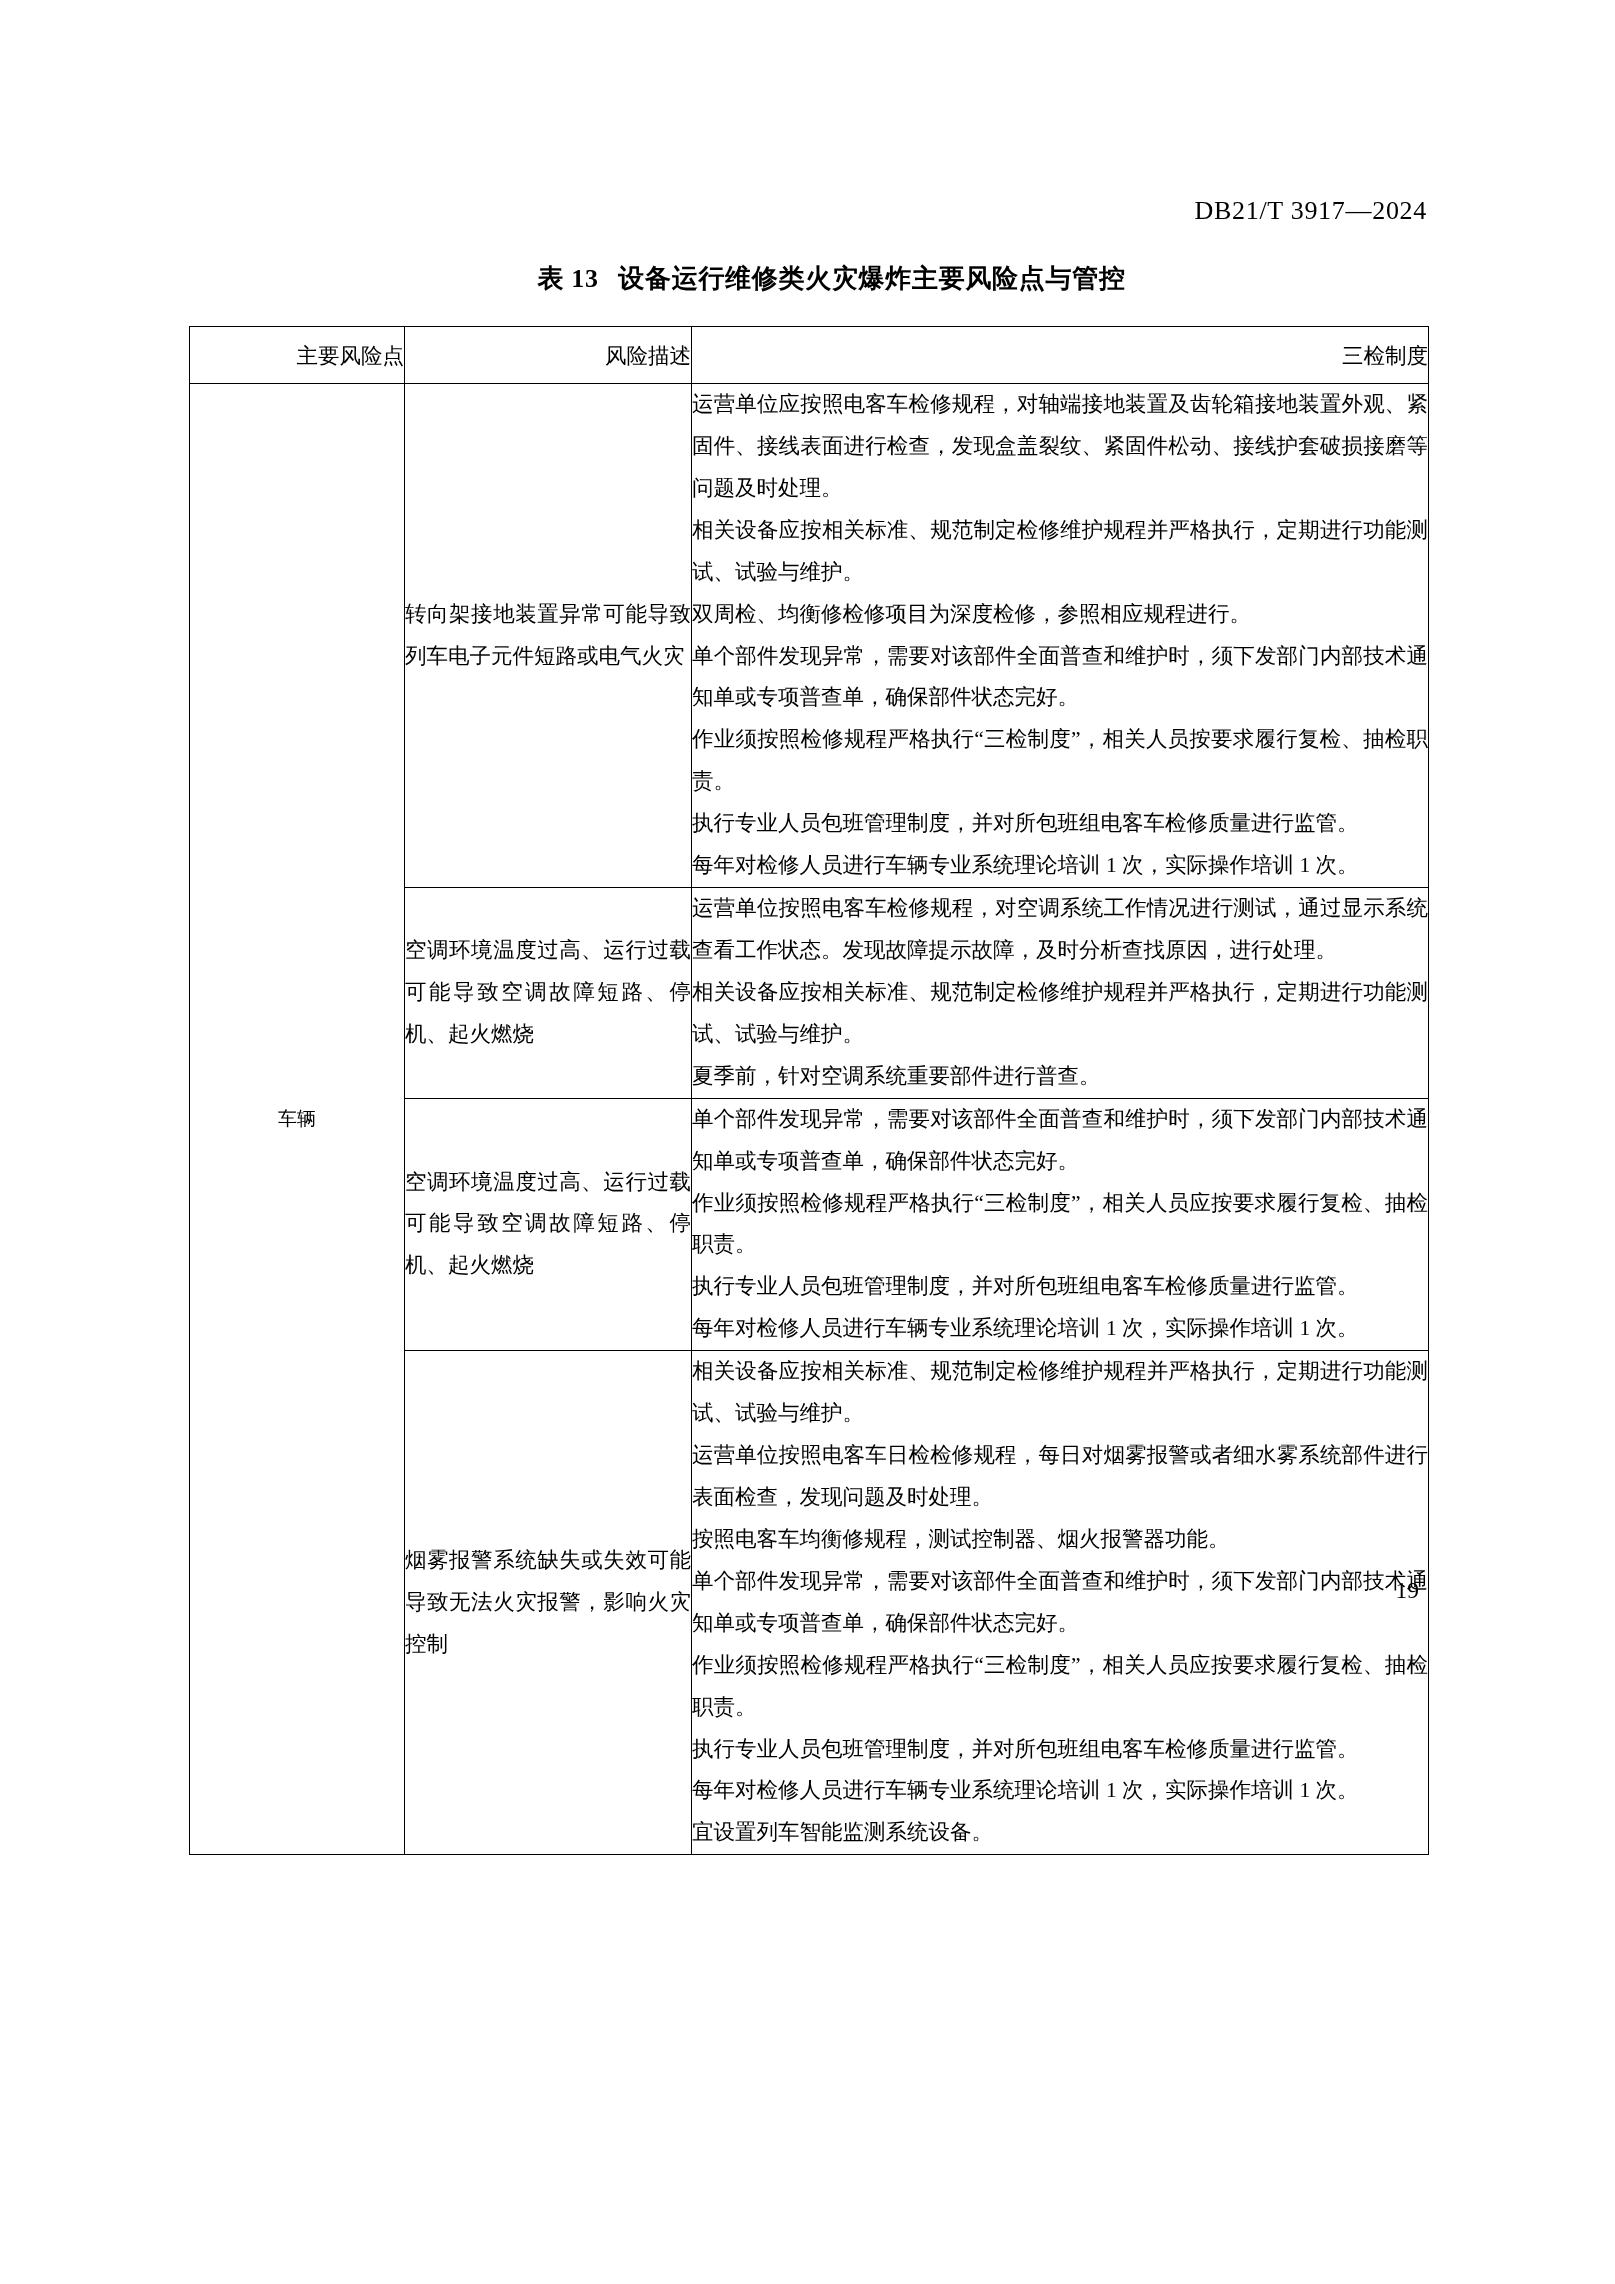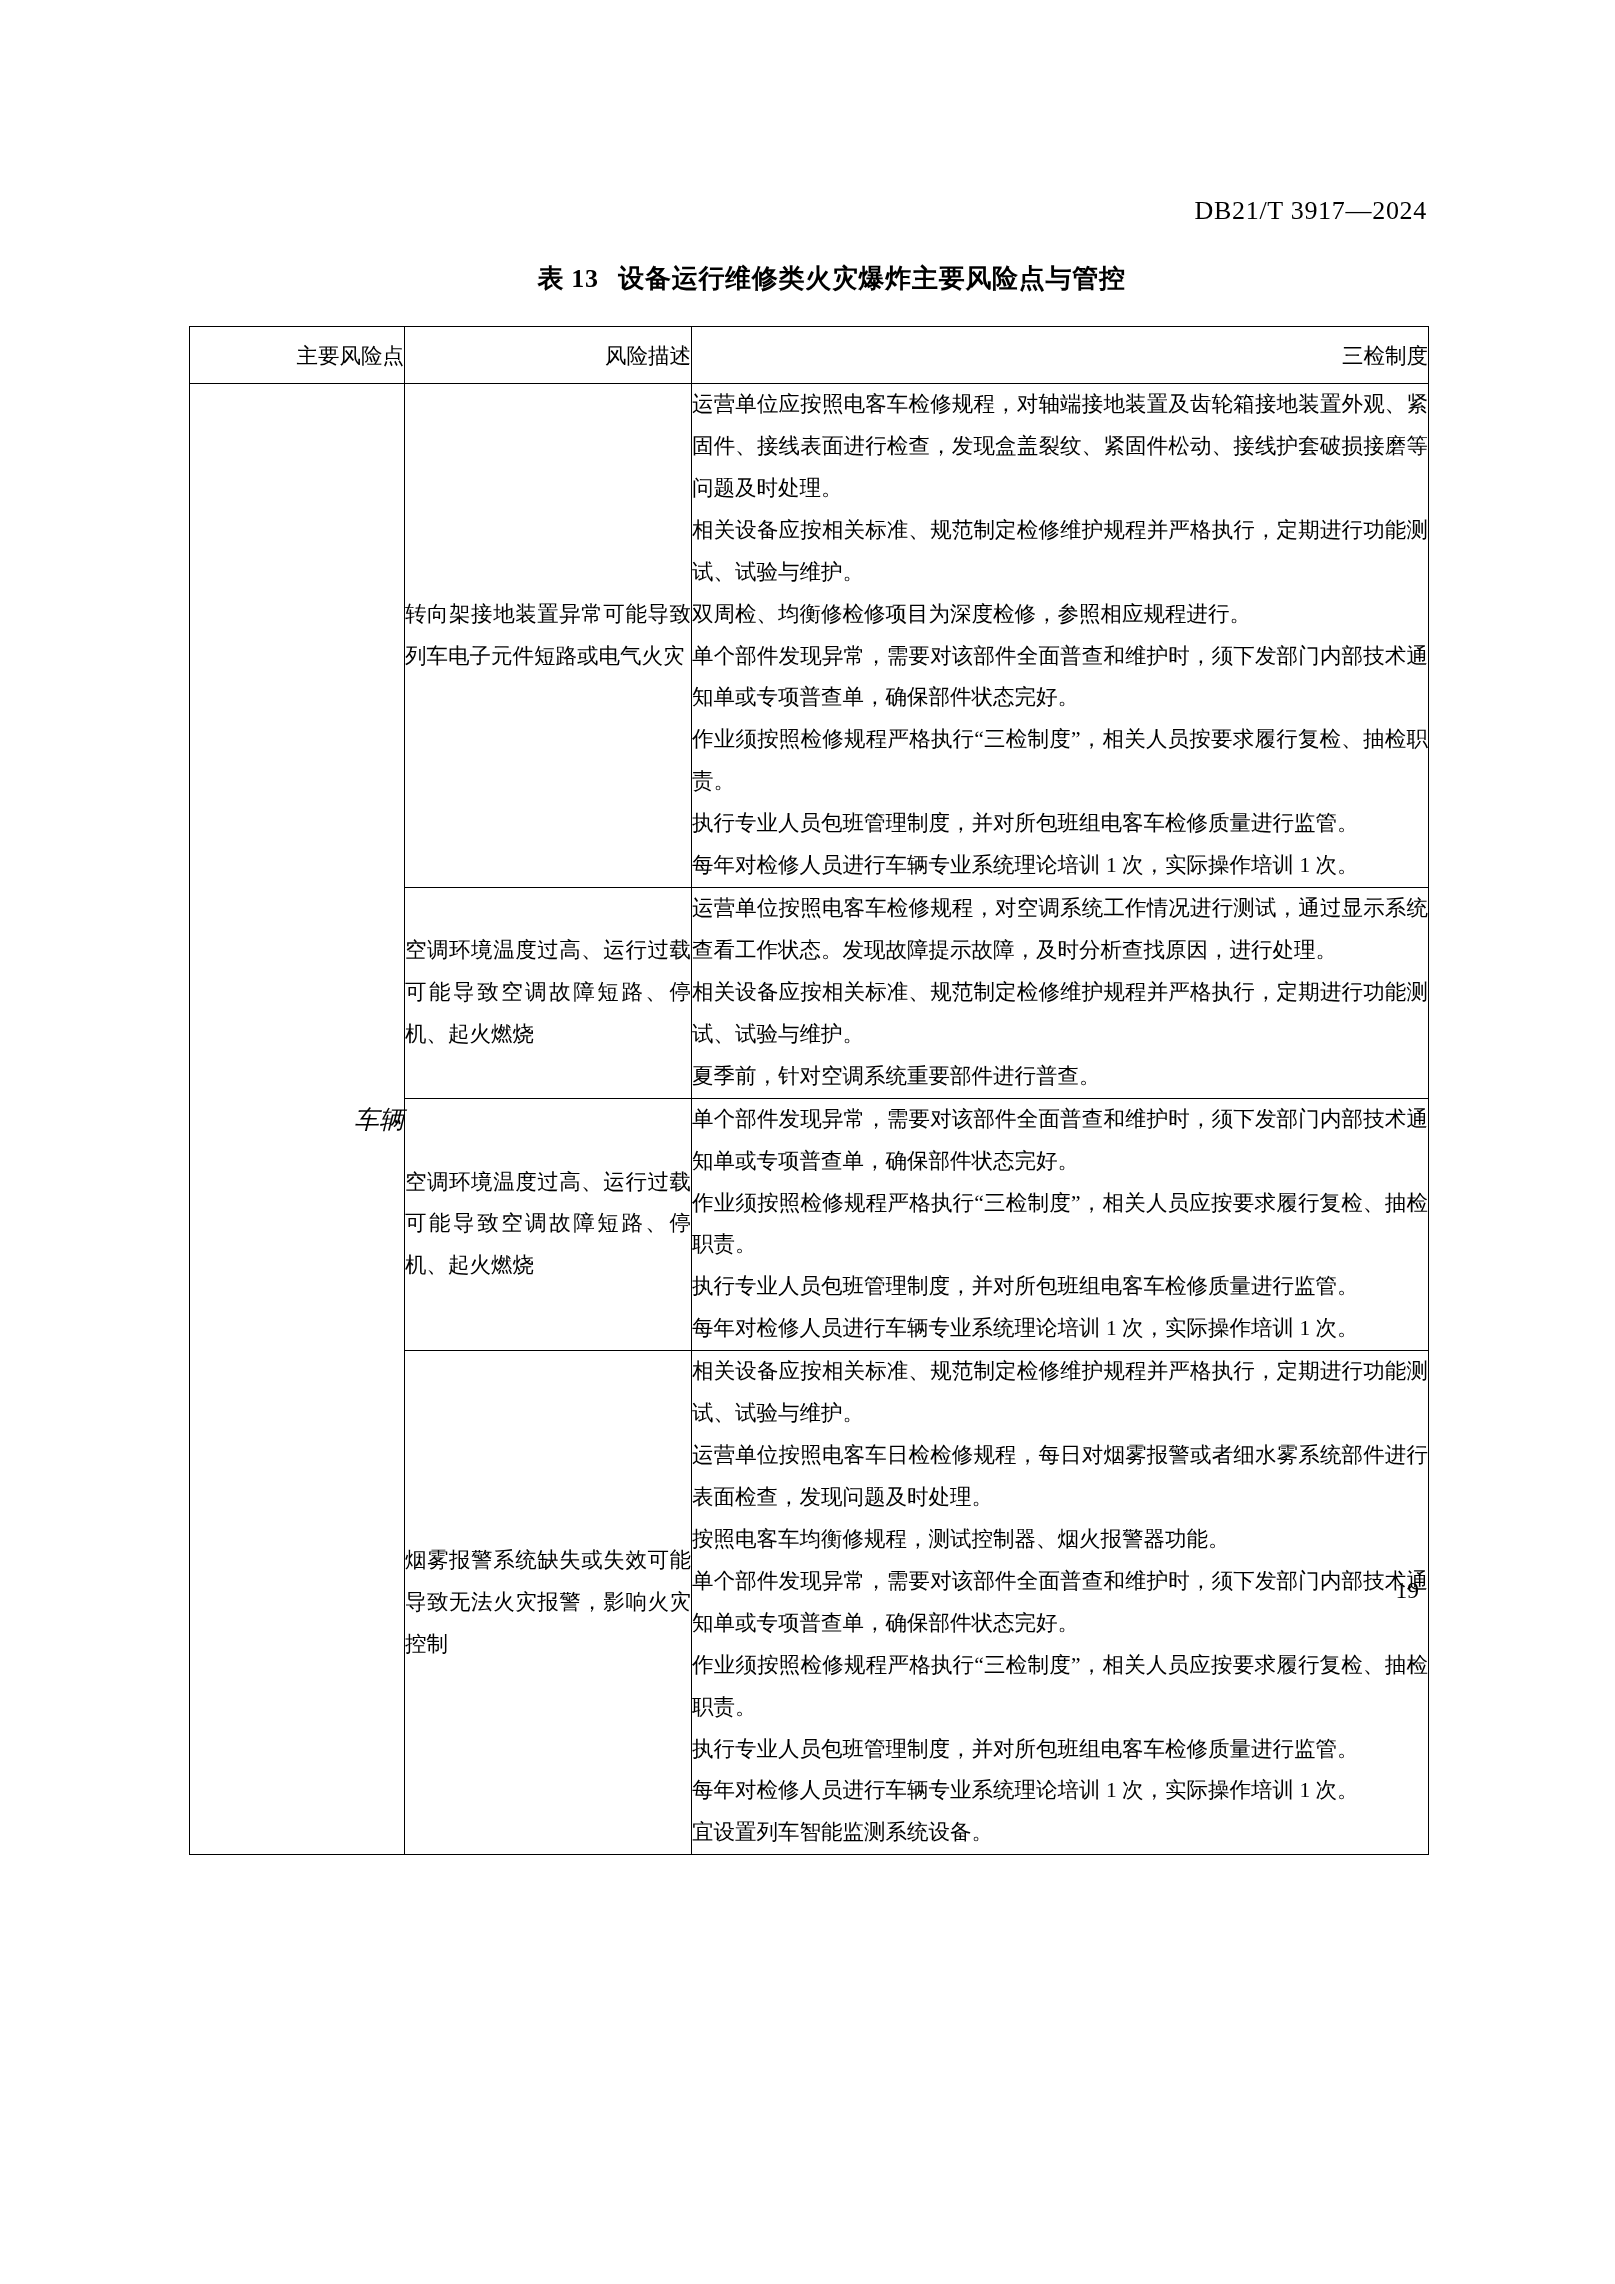--- a/index.html
+++ b/index.html
@@ -58,23 +58,22 @@
   .col-b { width: 287px; }
   .col-c { width: 737px; }
 
   thead td {
     text-align: right;
     font-size: 21.5px;
     height: 56px;
     font-weight: normal;
   }
   .cell-cat {
-    text-align: right;
-    font-size: 25px;
-    font-style: italic;
+    text-align: center;
+    font-size: 19px;
   }
   .cell-desc {
     font-size: 21.5px;
     line-height: 1.95;
     padding: 17px 22px 17px 22px;
     text-align: justify;
     text-justify: inter-ideograph;
   }
   .cell-meas {
     font-size: 21.5px;

